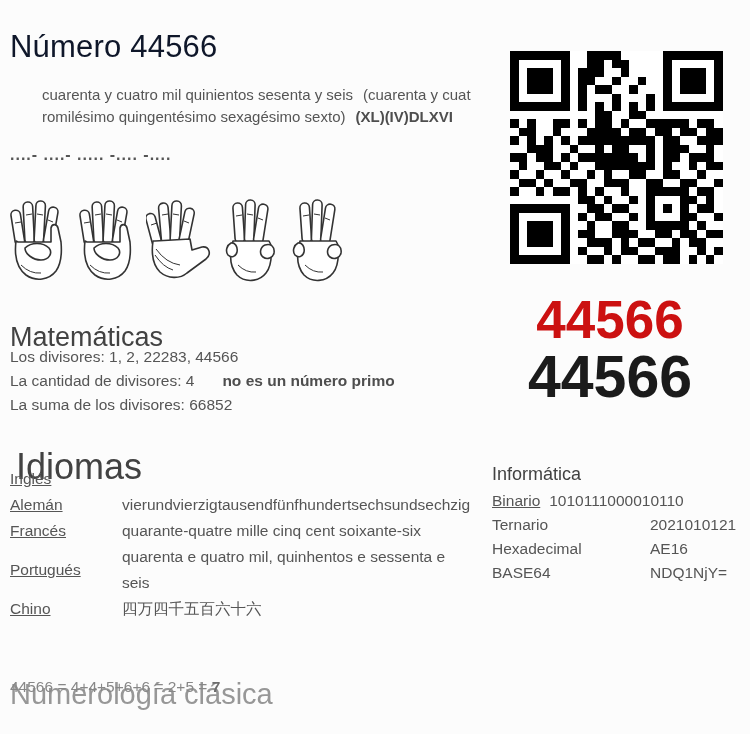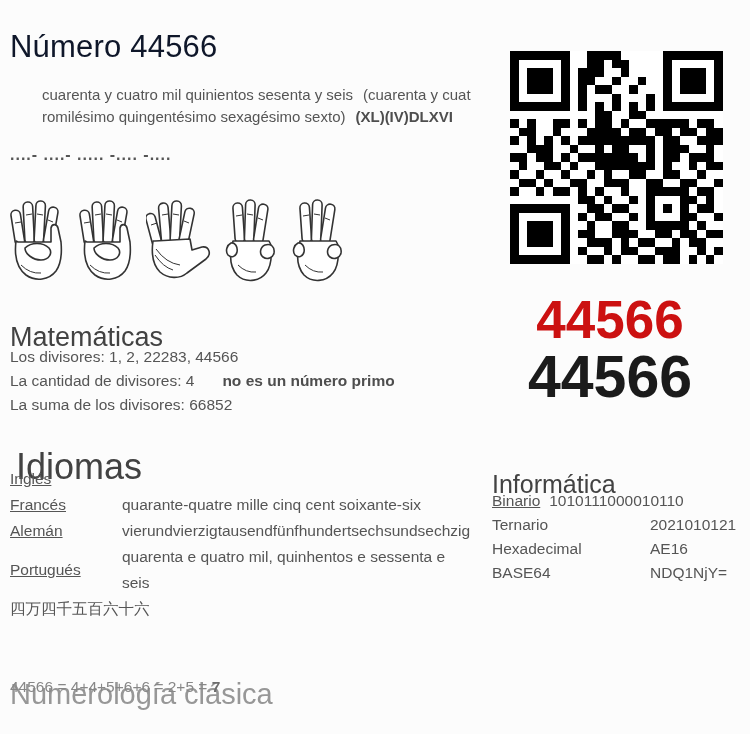--- a/index.html
+++ b/index.html
@@ -10,21 +10,21 @@
     color:#555;
     overflow:hidden;
   }
   .page{position:relative;width:750px;height:734px;}
 
   
   .h1{position:absolute;left:10px;top:8px;font-size:31px;font-weight:400;color:#0f172a;letter-spacing:.2px;}
   .h2{position:absolute;font-weight:400;color:#424242;}
   .h-mat{left:10px;top:300px;font-size:27px;}
   .h-idi{left:16px;top:422px;font-size:36px;margin-top:24px;}
-  .h-inf{left:492px;top:449px;font-size:25px;}
+  .h-inf{left:492px;top:449px;font-size:18px;}
   .h-num{left:10px;top:654px;font-size:29px;color:#979797;}
 
   
   .intro{position:absolute;left:10px;top:69px;width:475px;font-size:15px;line-height:22px;color:#555;margin-left:32px;}
   .intro b{color:#4e4e4e;}
   .gap-sm{display:inline-block;width:10px;}
 
   
   .morse{position:absolute;left:10px;top:146px;font-size:16px;font-weight:700;color:#555;letter-spacing:1px;}
 
@@ -784,32 +784,33 @@
     <div><span>La cantidad de divisores: 4</span><span class="gap-md"></span><b>no es un número primo</b></div>
     <div>La suma de los divisores: 66852</div>
   </div>
 
   <h2 class="h2 h-idi">Idiomas</h2>
   <div class="langs">
     <div class="lrow">
       <div class="llabel">Inglés</div>
     </div>
     <div class="lrow">
+      <div class="llabel">Alemán</div>
+      <div class="lvalue">vierundvierzigtausendfünfhundertsechsundsechzig</div>
+    </div>
+    <div class="lrow">
       <div class="llabel">Francés</div>
       <div class="lvalue">quarante-quatre mille cinq cent soixante-six</div>
-    </div>
-    <div class="lrow">
-      <div class="llabel">Alemán</div>
-      <div class="lvalue">vierundvierzigtausendfünfhundertsechsundsechzig</div>
     </div>
     <div class="lrow">
       <div class="llabel">Portugués</div>
       <div class="lvalue">quarenta e quatro mil, quinhentos e sessenta e seis</div>
     </div>
     <div class="lrow">
+      <div class="llabel">Chino</div>
       <div class="lvalue">四万四千五百六十六</div>
     </div>
   </div>
 
   <h2 class="h2 h-inf">Informática</h2>
   <div class="info">
     <div class="irow compact">
       <div class="ilabel">Binario</div>
       <div class="ivalue">1010111000010110</div>
     </div>

